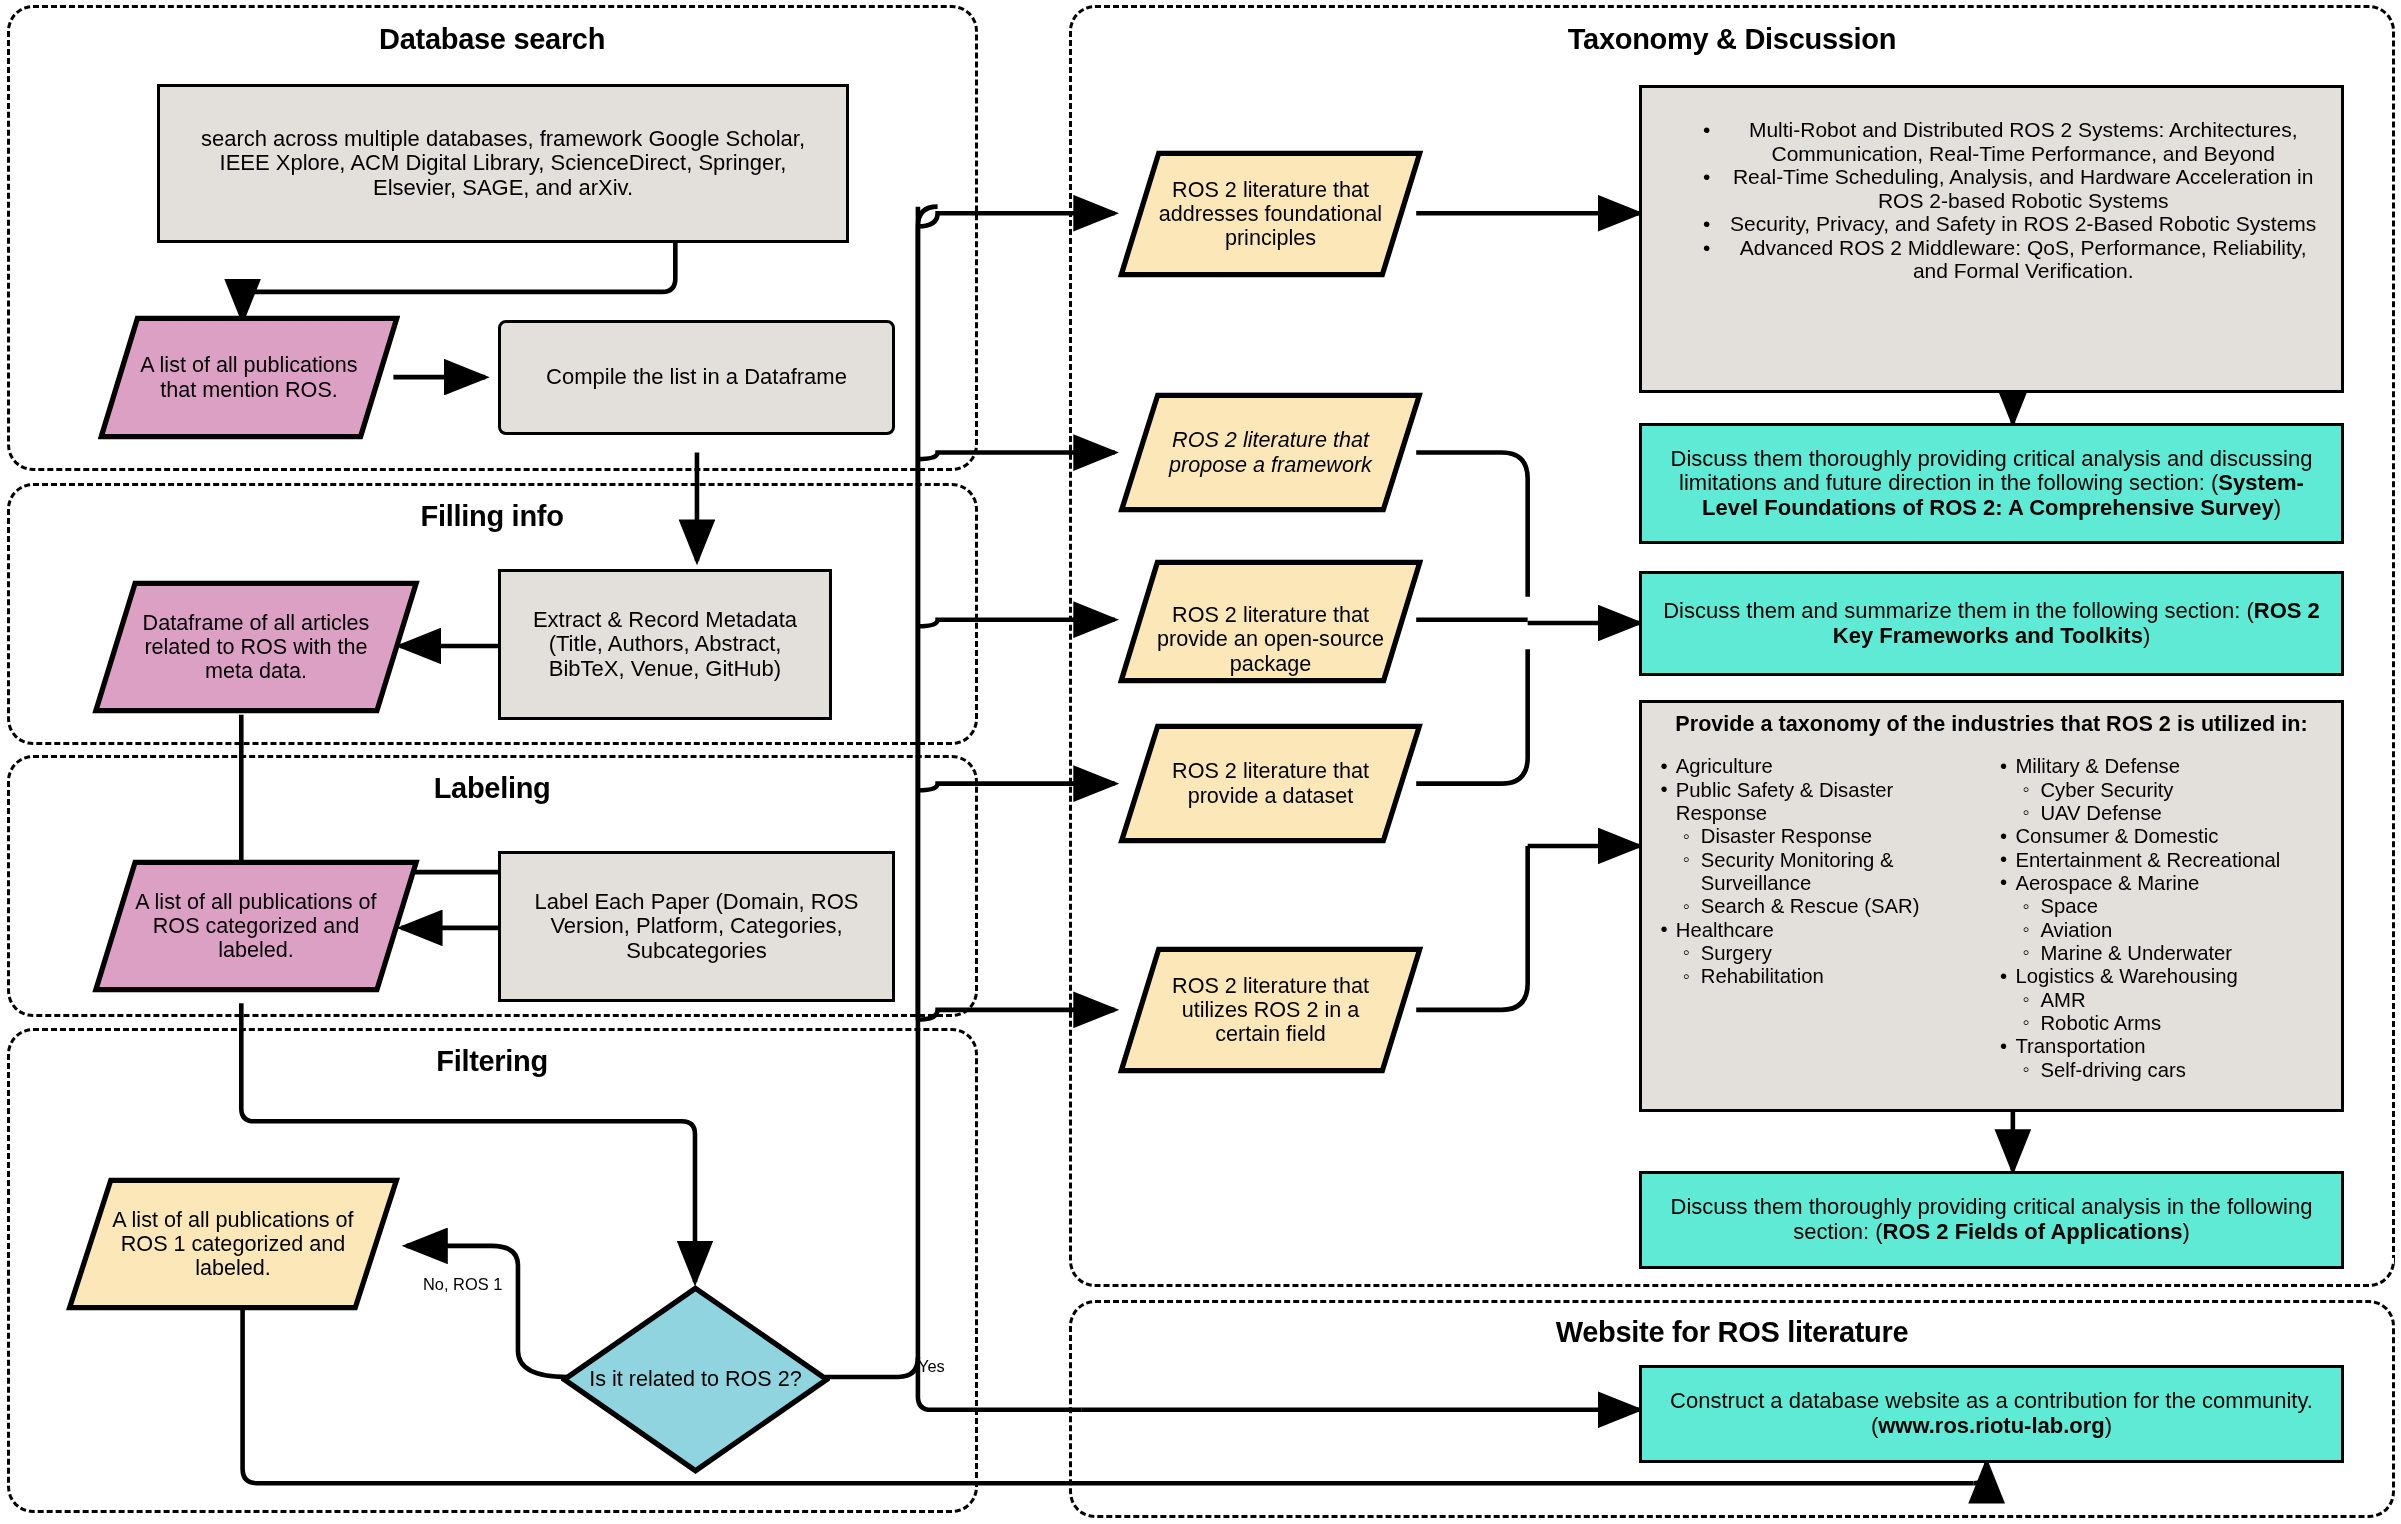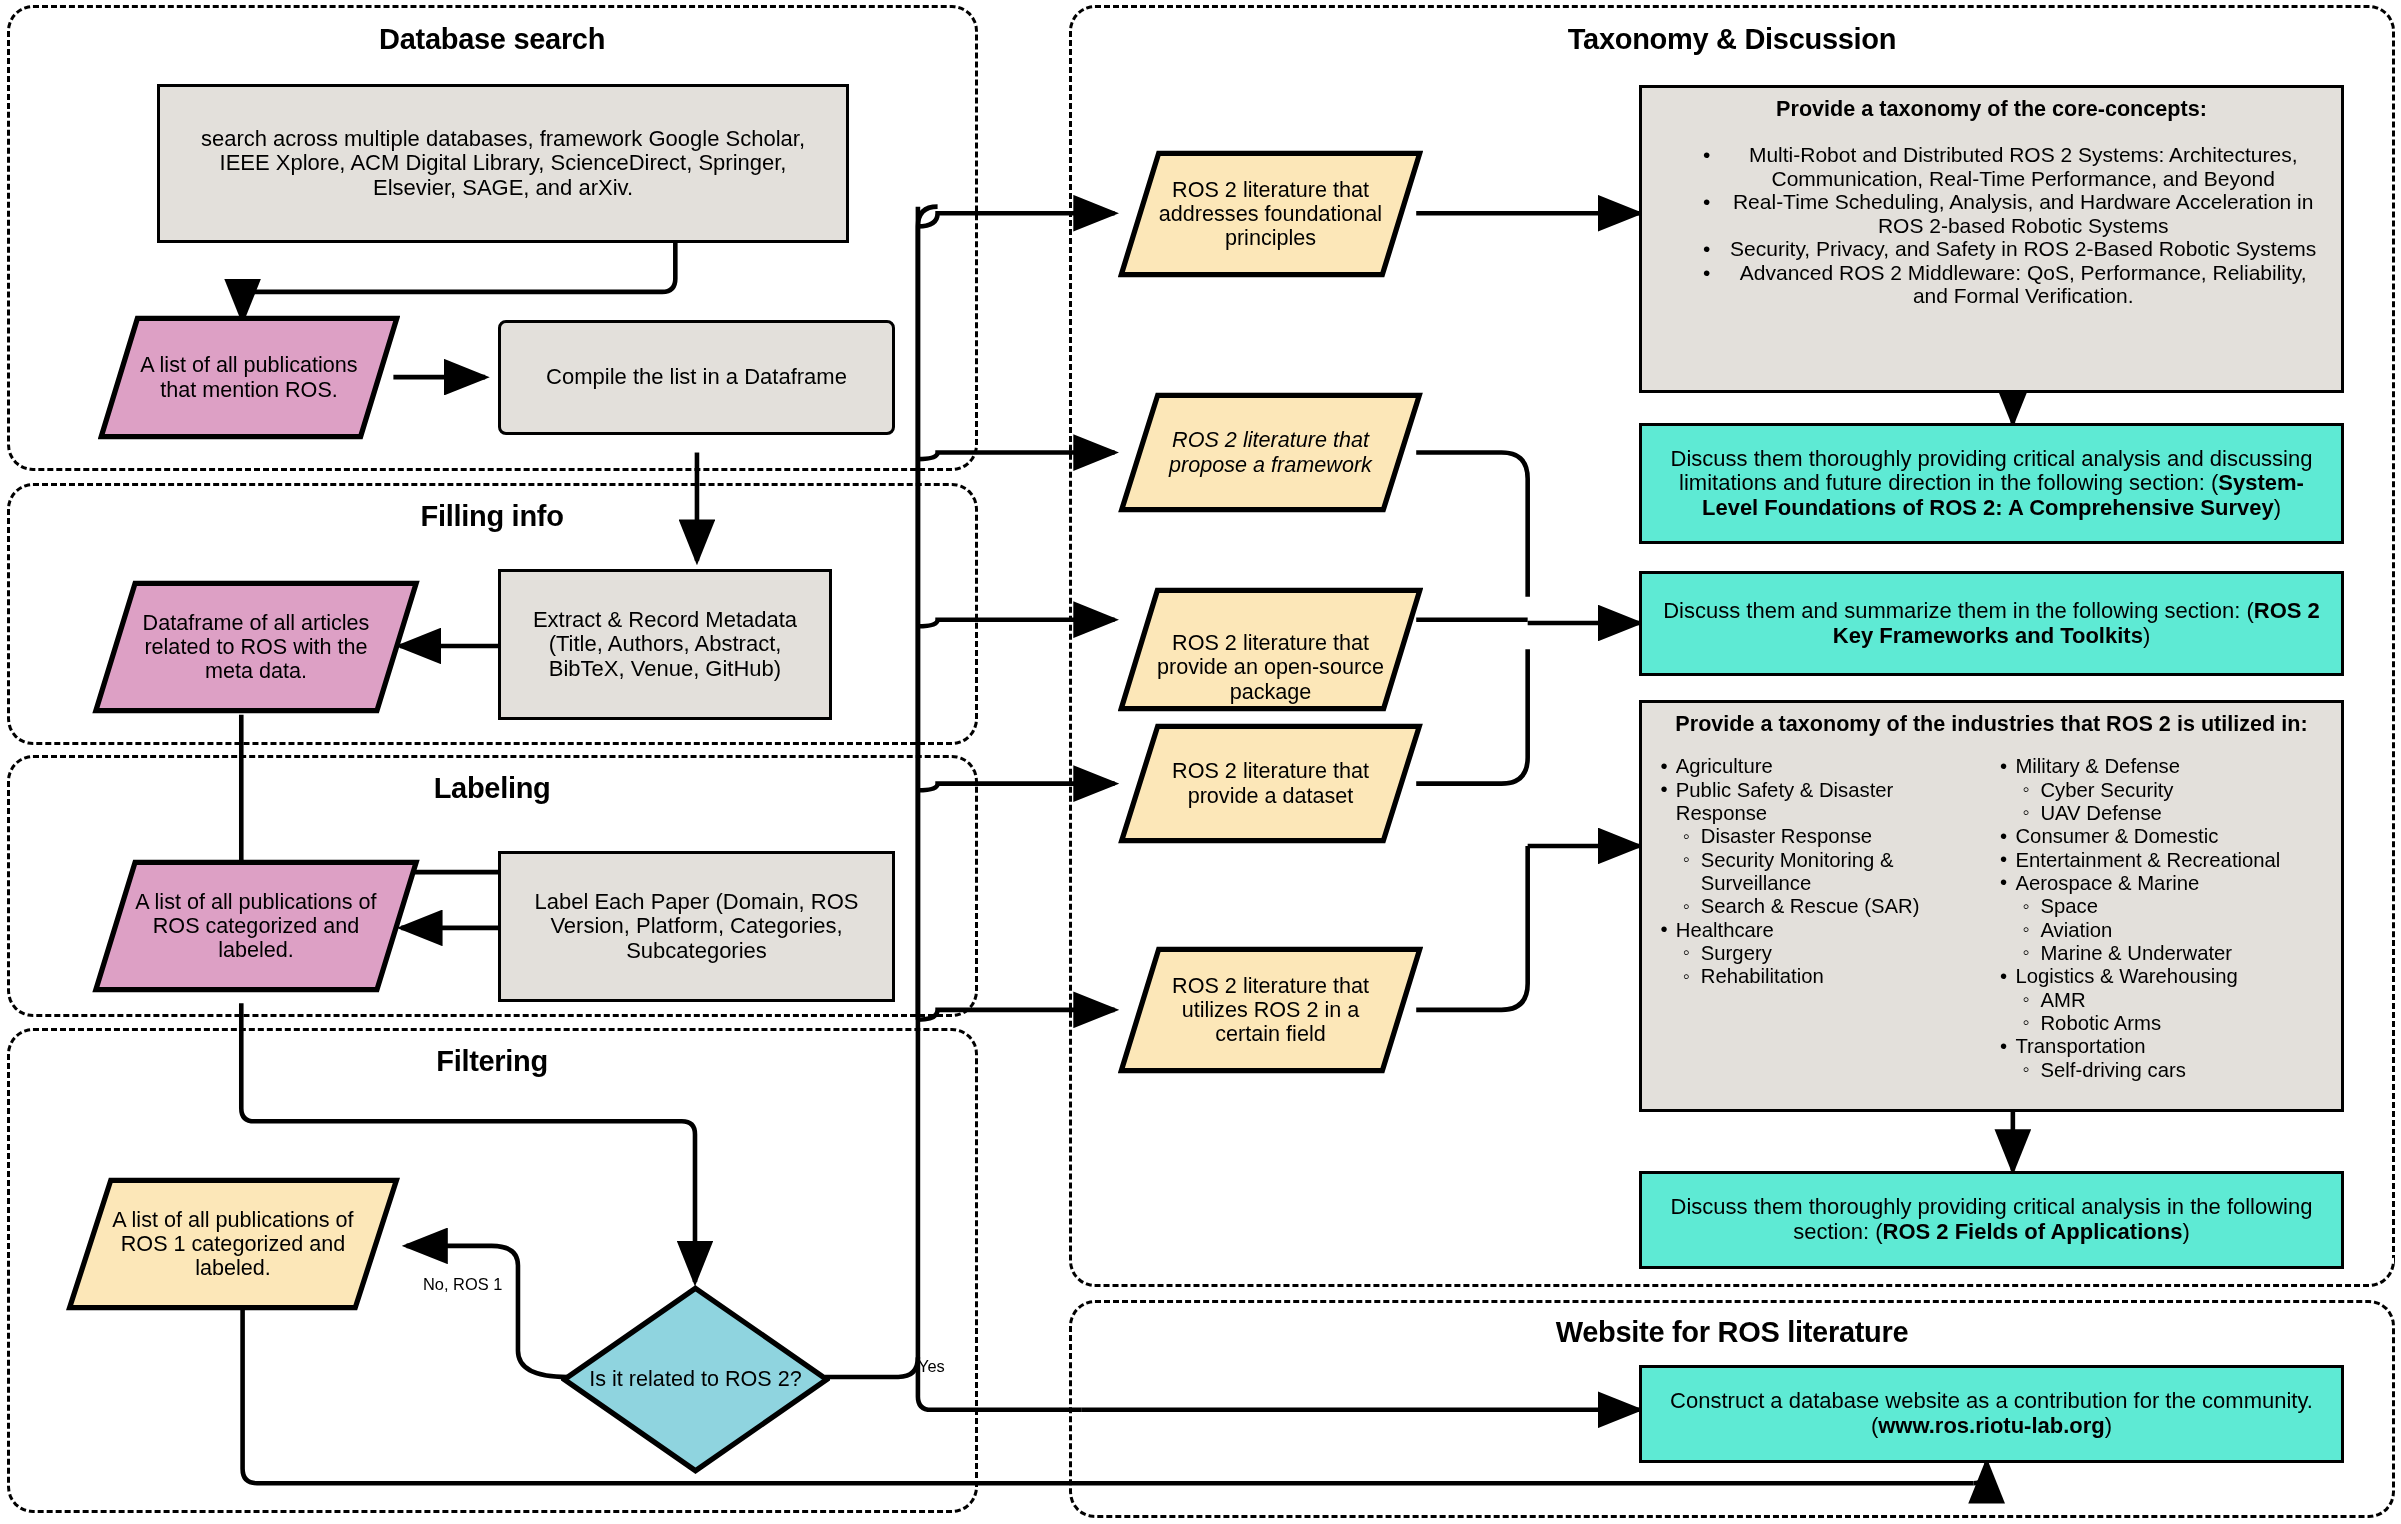--- a/index.html
+++ b/index.html
@@ -190,21 +190,21 @@
     <div class="ptext t30" style="padding:0 29px;">ROS 2 literature that addresses foundational principles</div>
   </div>
 
   <div class="para-wrap" style="left:1118px;top:392px;width:305px;height:121px;">
     <svg width="305" height="121" viewBox="0 0 465 185">
         <polygon points="60,5 460,5 405,180 5,180" fill="#fce7b8" stroke="#000" stroke-width="8"></polygon>
       </svg>
     <div class="ptext t30" style="padding:0 29px;font-style:italic;">ROS 2 literature that propose a framework</div>
   </div>
 
-  <div class="para-wrap" style="left:1118px;top:559px;width:305px;height:161px;margin-top:28px;">
+  <div class="para-wrap" style="left:1118px;top:559px;width:305px;height:161px;">
     <svg width="305" height="125" viewBox="0 0 465 190">
         <polygon points="60,5 460,5 405,185 5,185" fill="#fce7b8" stroke="#000" stroke-width="8"></polygon>
       </svg>
     <div class="ptext t30" style="padding:0 29px;">ROS 2 literature that provide an open-source package</div>
   </div>
 
   <div class="para-wrap" style="left:1118px;top:723px;width:305px;height:121px;">
     <svg width="305" height="121" viewBox="0 0 465 185">
         <polygon points="60,5 460,5 405,180 5,180" fill="#fce7b8" stroke="#000" stroke-width="8"></polygon>
       </svg>
@@ -213,21 +213,20 @@
 
   <div class="para-wrap" style="left:1118px;top:946px;width:305px;height:128px;">
     <svg width="305" height="128" viewBox="0 0 465 195">
         <polygon points="62,5 460,5 403,190 5,190" fill="#fce7b8" stroke="#000" stroke-width="8"></polygon>
       </svg>
     <div class="ptext t30" style="padding:0 29px;">ROS 2 literature that utilizes ROS 2 in a certain field</div>
   </div>
 
   <div class="node rect" style="left:1639px;top:85px;width:705px;height:308px;align-items:flex-start;">
     <div class="taxbox">
-      <div class="taxtitle">Provide a taxonomy of the core-concepts:</div>
       <ul class="bullets">
         <li>Multi-Robot and Distributed ROS 2 Systems: Architectures, Communication, Real-Time Performance, and Beyond</li>
         <li>Real-Time Scheduling, Analysis, and Hardware Acceleration in ROS 2-based Robotic Systems</li>
         <li>Security, Privacy, and Safety in ROS 2-Based Robotic Systems</li>
         <li>Advanced ROS 2 Middleware: QoS, Performance, Reliability, and Formal Verification.</li>
       </ul>
     </div>
   </div>
 
   <div class="node green t32" style="left:1639px;top:423px;width:705px;height:121px;padding:0 14.4px;">

